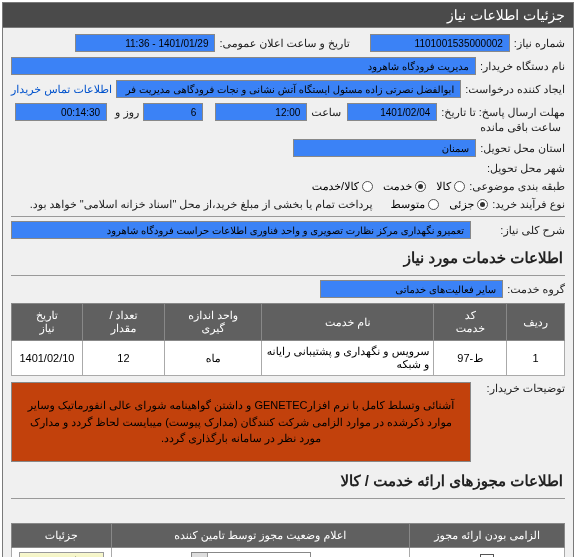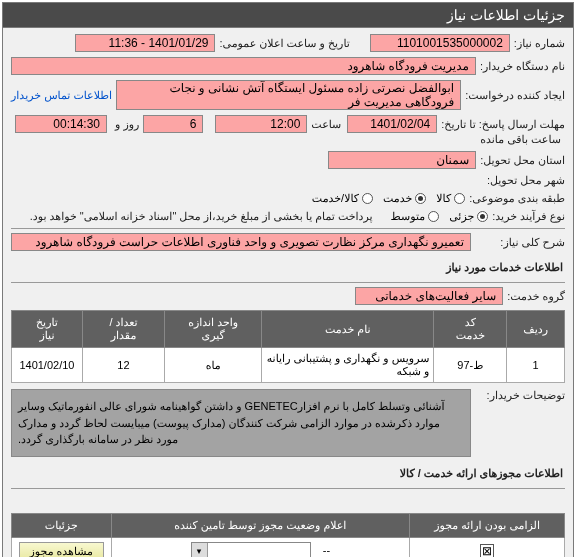--- a/index.html
+++ b/index.html
@@ -32,29 +32,29 @@
   flex-wrap: wrap;
 }
 .label {
   font-size: 11px;
   color: #222;
   margin-left: 4px;
   white-space: nowrap;
 }
 .field {
   border: 1px solid #888;
-  background: #fca5a5;
+  background: #3b82f6;
   padding: 0 6px;
-  font-size: 12px;
+  font-size: 10px;
   min-height: 18px;
   display: inline-flex;
   align-items: center;
 }
 .field-short { width: 140px; }
-.field-med { width: 148px; }
+.field-med { width: 183px; }
 .field-tiny { width: 60px; }
 .field-time { width: 92px; }
 .field-date { width: 90px; }
 .blue-link {
   color: #0052cc;
   cursor: pointer;
 }
 .radio-group {
   display: inline-flex;
   align-items: center;
@@ -97,29 +97,29 @@
   text-align: center;
 }
 td {
   border: 1px solid #aaa;
   padding: 4px;
   text-align: center;
   background: #fff;
 }
 .desc-box {
   border: 1px solid #888;
-  background: #a3a3a3;
-  padding: 8px 6px;
+  background: #c2410c;
+  padding: 14px 6px;
   font-size: 11px;
   line-height: 1.5;
-  text-align: left;
+  text-align: center;
 }
 .section-label {
   font-weight: bold;
-  font-size: 11px;
+  font-size: 15px;
   padding: 4px 2px;
   color: #222;
 }
 hr.sep {
   border: none;
   border-top: 1px solid #999;
   margin: 4px 0;
 }
 .btn {
   background: linear-gradient(#f8f8d0, #e8e8a0);

